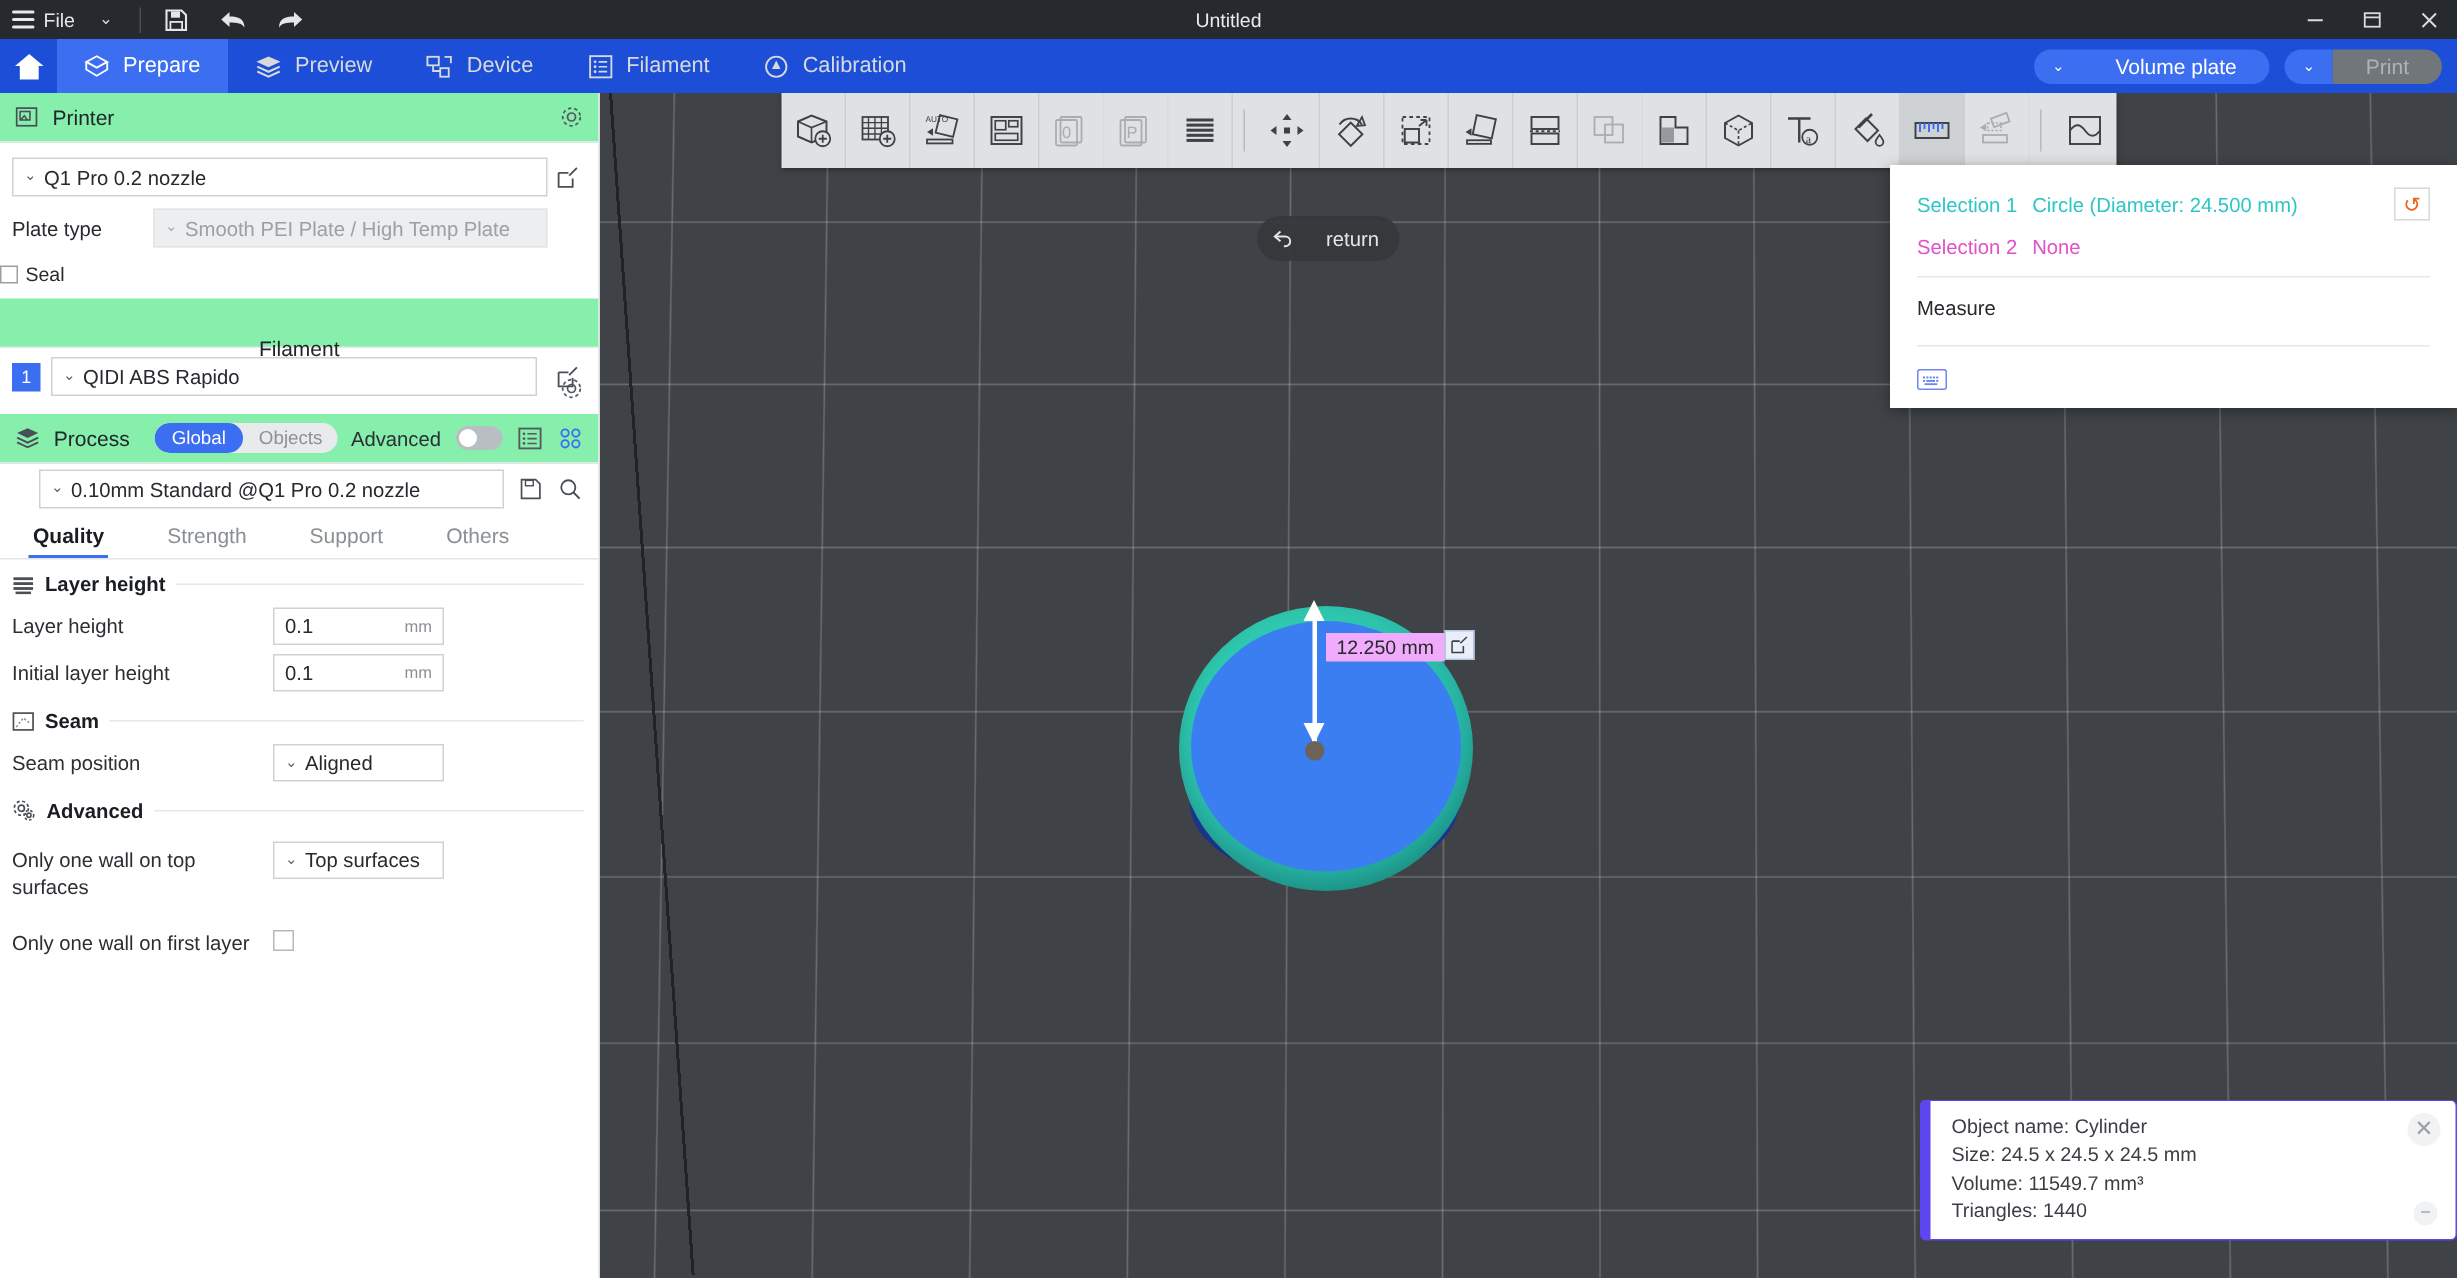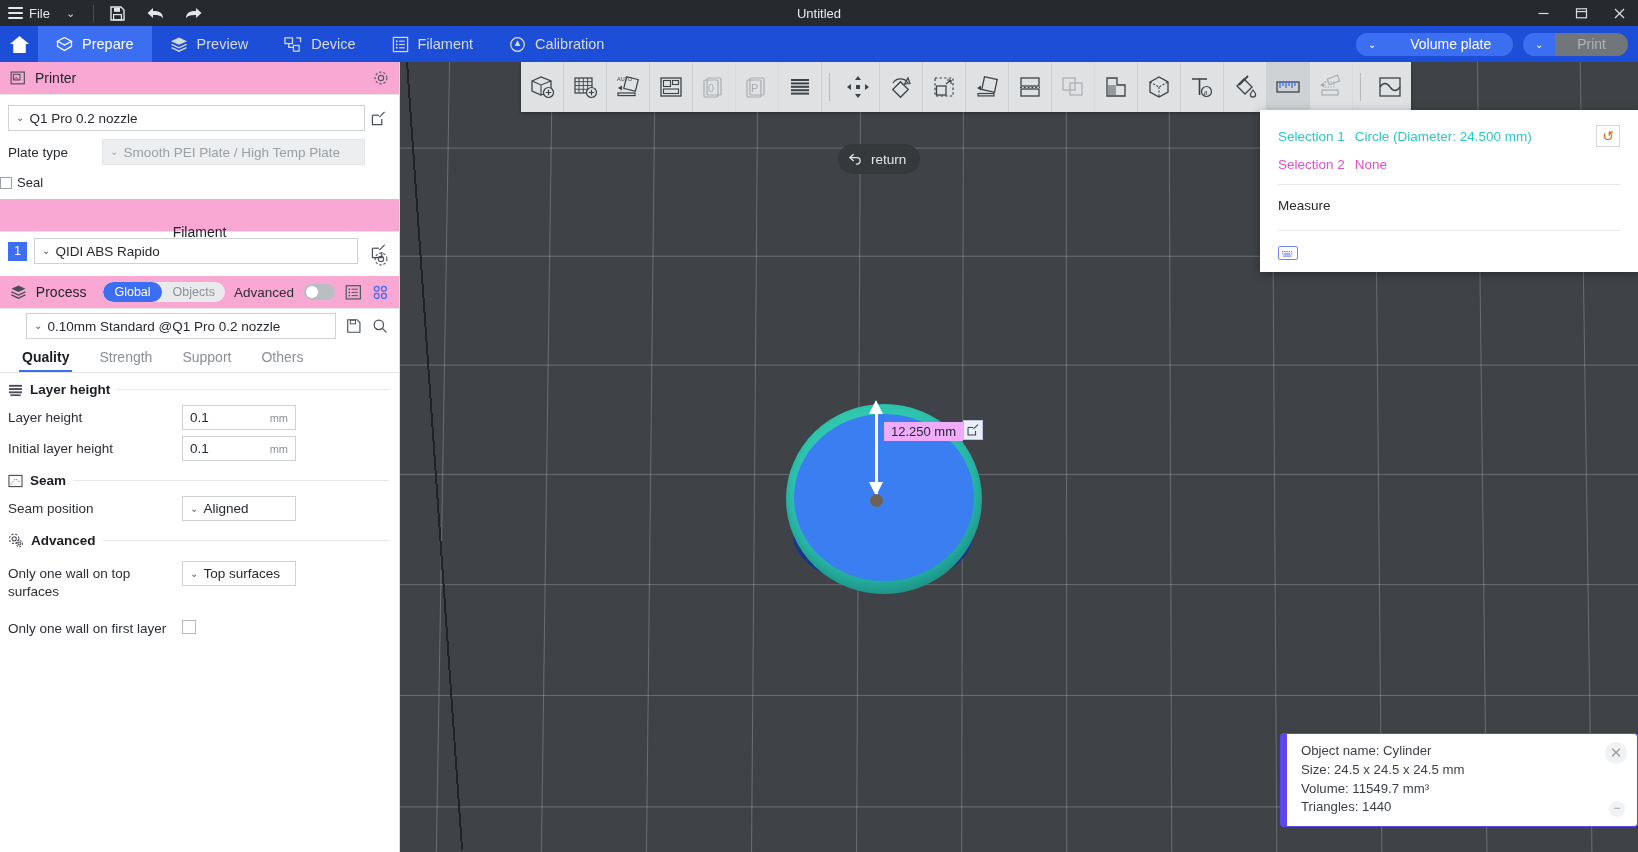--- a/index.html
+++ b/index.html
@@ -61,21 +61,21 @@
   .split-main.grey { background: #707679; color: #aeb3b7; }
   .split-caret.greyc { background: #3b6ef0; }
 
   
   .sidebar {
     position: absolute; top: 62px; left: 0; width: 400px; height: 790px;
     background: #ffffff; color: #26292d; font-size: 13.5px;
     border-right: 1px solid #d9dbdd; overflow: hidden;
   }
   .panel-head {
-    height: 30px; background: #f9a8d4; display: flex; align-items: center;
+    height: 30px; background: #86efac; display: flex; align-items: center;
     padding: 16px 10px; gap: 9px; border-bottom: 1px solid #e4e6e8;
   }
   .panel-head .ph-title { font-size: 14px; color: #22252a; }
   .panel-head .ph-right { margin-left: auto; display: flex; gap: 10px; align-items: center; }
   .row { display: flex; align-items: center; padding: 0 8px; }
 
   .combo {
     height: 26px; border: 1px solid #cfd2d5; background: #fff;
     display: flex; align-items: center; padding: 0 7px; gap: 5px;
     font-size: 13.5px; color: #26292d; flex: 1; min-width: 0;
@@ -102,21 +102,21 @@
     font-size: 12.5px; align-items: stretch;
   }
   .seg span { display: flex; align-items: center; padding: 0 11px; color: #8c9196; }
   .seg span.on { background: #3b6ef0; color: #fff; border-radius: 11px; }
 
   .toggle { width: 31px; height: 16px; border-radius: 8px; background: #b9bec3; position: relative; flex:none; }
   .toggle i { position: absolute; left: 2px; top: 2px; width: 12px; height: 12px; border-radius: 50%; background: #fff; }
 
   .proc-combo-row { display: flex; align-items: center; gap: 10px; padding: 4px 8px 0 26px; }
 
-  .tabs { display: flex; gap: 4px; padding: 10px 0 0 12px; }
+  .tabs { display: flex; gap: 16px; padding: 10px 0 0 12px; }
   .tab { padding: 0 16px 7px 10px; font-size: 14px; color: #8a8f94; position: relative; }
   .tab.active { color: #1a1d21; font-weight: bold; }
   .tab.active::after {
     content: ""; position: absolute; left: 7px; right: 13px; bottom: 0; height: 2.5px; background: #3b6ef0;
   }
   .tabs-sep { height: 1px; background: #e2e4e6; }
 
   .group { display: flex; align-items: center; gap: 7px; padding: 9px 10px 5px 8px; }
   .group .gt { font-size: 13.5px; font-weight: bold; color: #1a1d21; white-space: nowrap; }
   .group .gline { flex: 1; height: 1px; background: #e6e8ea; }
@@ -156,21 +156,21 @@
   }
   .vt-item { width: 43px; height: 50px; display: flex; align-items: center; justify-content: center; border-right: 1px solid #cdd0d3; }
   .vt-item:last-child { border-right: none; }
   .vt-item.active { background: #cfd2d5; }
   .vt-item.disabled { opacity: .32; }
   .vt-sep { width: 1px; height: 28px; background: #b8bbbe; margin: 0 7px; }
 
   .return-btn {
     position: absolute; left: 438px; top: 82px; height: 30px;
     background: rgba(52,56,60,.92); border-radius: 15px;
-    display: flex; align-items: center; gap: 7px; padding: 0 14px 0 10px;
+    display: flex; align-items: center; gap: 20px; padding: 0 14px 0 10px;
     color: #e3e5e7; font-size: 13.5px;
   }
 
   
   .measure-panel {
     position: absolute; right: 0; top: 48px; width: 378px;
     background: #fff; box-shadow: 0 2px 9px rgba(0,0,0,.35);
     padding: 10px 18px 12px 18px; font-size: 13.5px; color: #26292d;
   }
   .mp-line { display: flex; align-items: center; gap: 10px; padding: 5px 0; }

